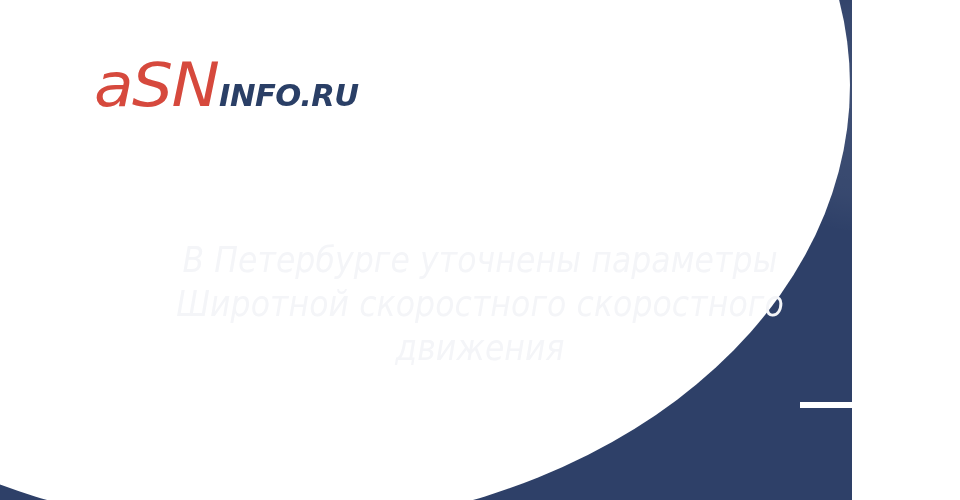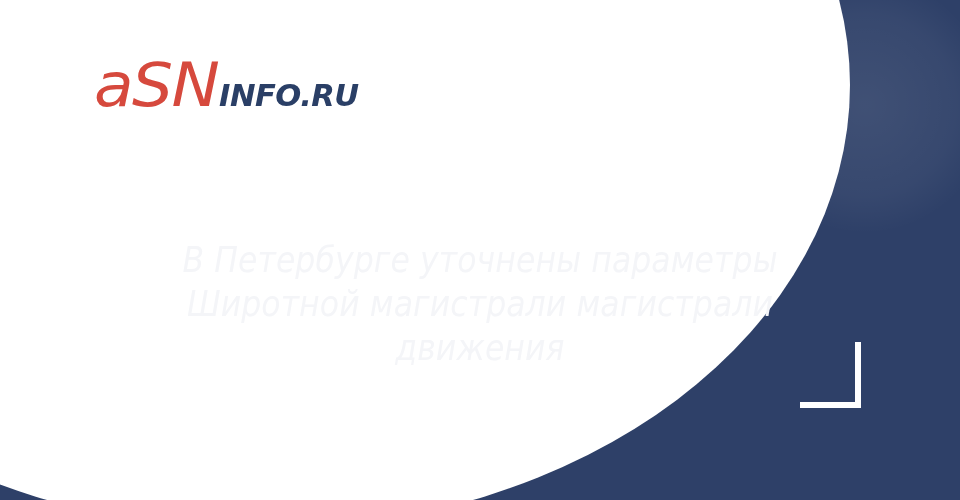--- a/index.html
+++ b/index.html
@@ -8,21 +8,21 @@
   }
   body {
     width: 960px;
     height: 500px;
     overflow: hidden;
     font-family: "Liberation Sans", sans-serif;
   }
 
   #canvas {
     position: relative;
-    width: 960px;
+    width: 852px;
     height: 500px;
     background: #2e4068;
     overflow: hidden;
   }
 
   
   #glow {
     position: absolute;
     left: 700px;
     top: -60px;
@@ -132,21 +132,21 @@
 
   <div id="header-shape"></div>
 
   <div id="logo">
     <span id="logo-asn">aSN</span>
     <span id="logo-info">INFO.RU</span>
   </div>
 
   <div id="headline">
     <span class="hl-line">В Петербурге уточнены параметры</span>
-    <span class="hl-line">Широтной магистрали магистрали</span>
+    <span class="hl-line">Широтной скоростного скоростного</span>
     <span class="hl-line">движения</span>
   </div>
 
   <div id="corner-bracket">
     <div class="bar-v"></div>
     <div class="bar-h"></div>
   </div>
 
 </div>
 

